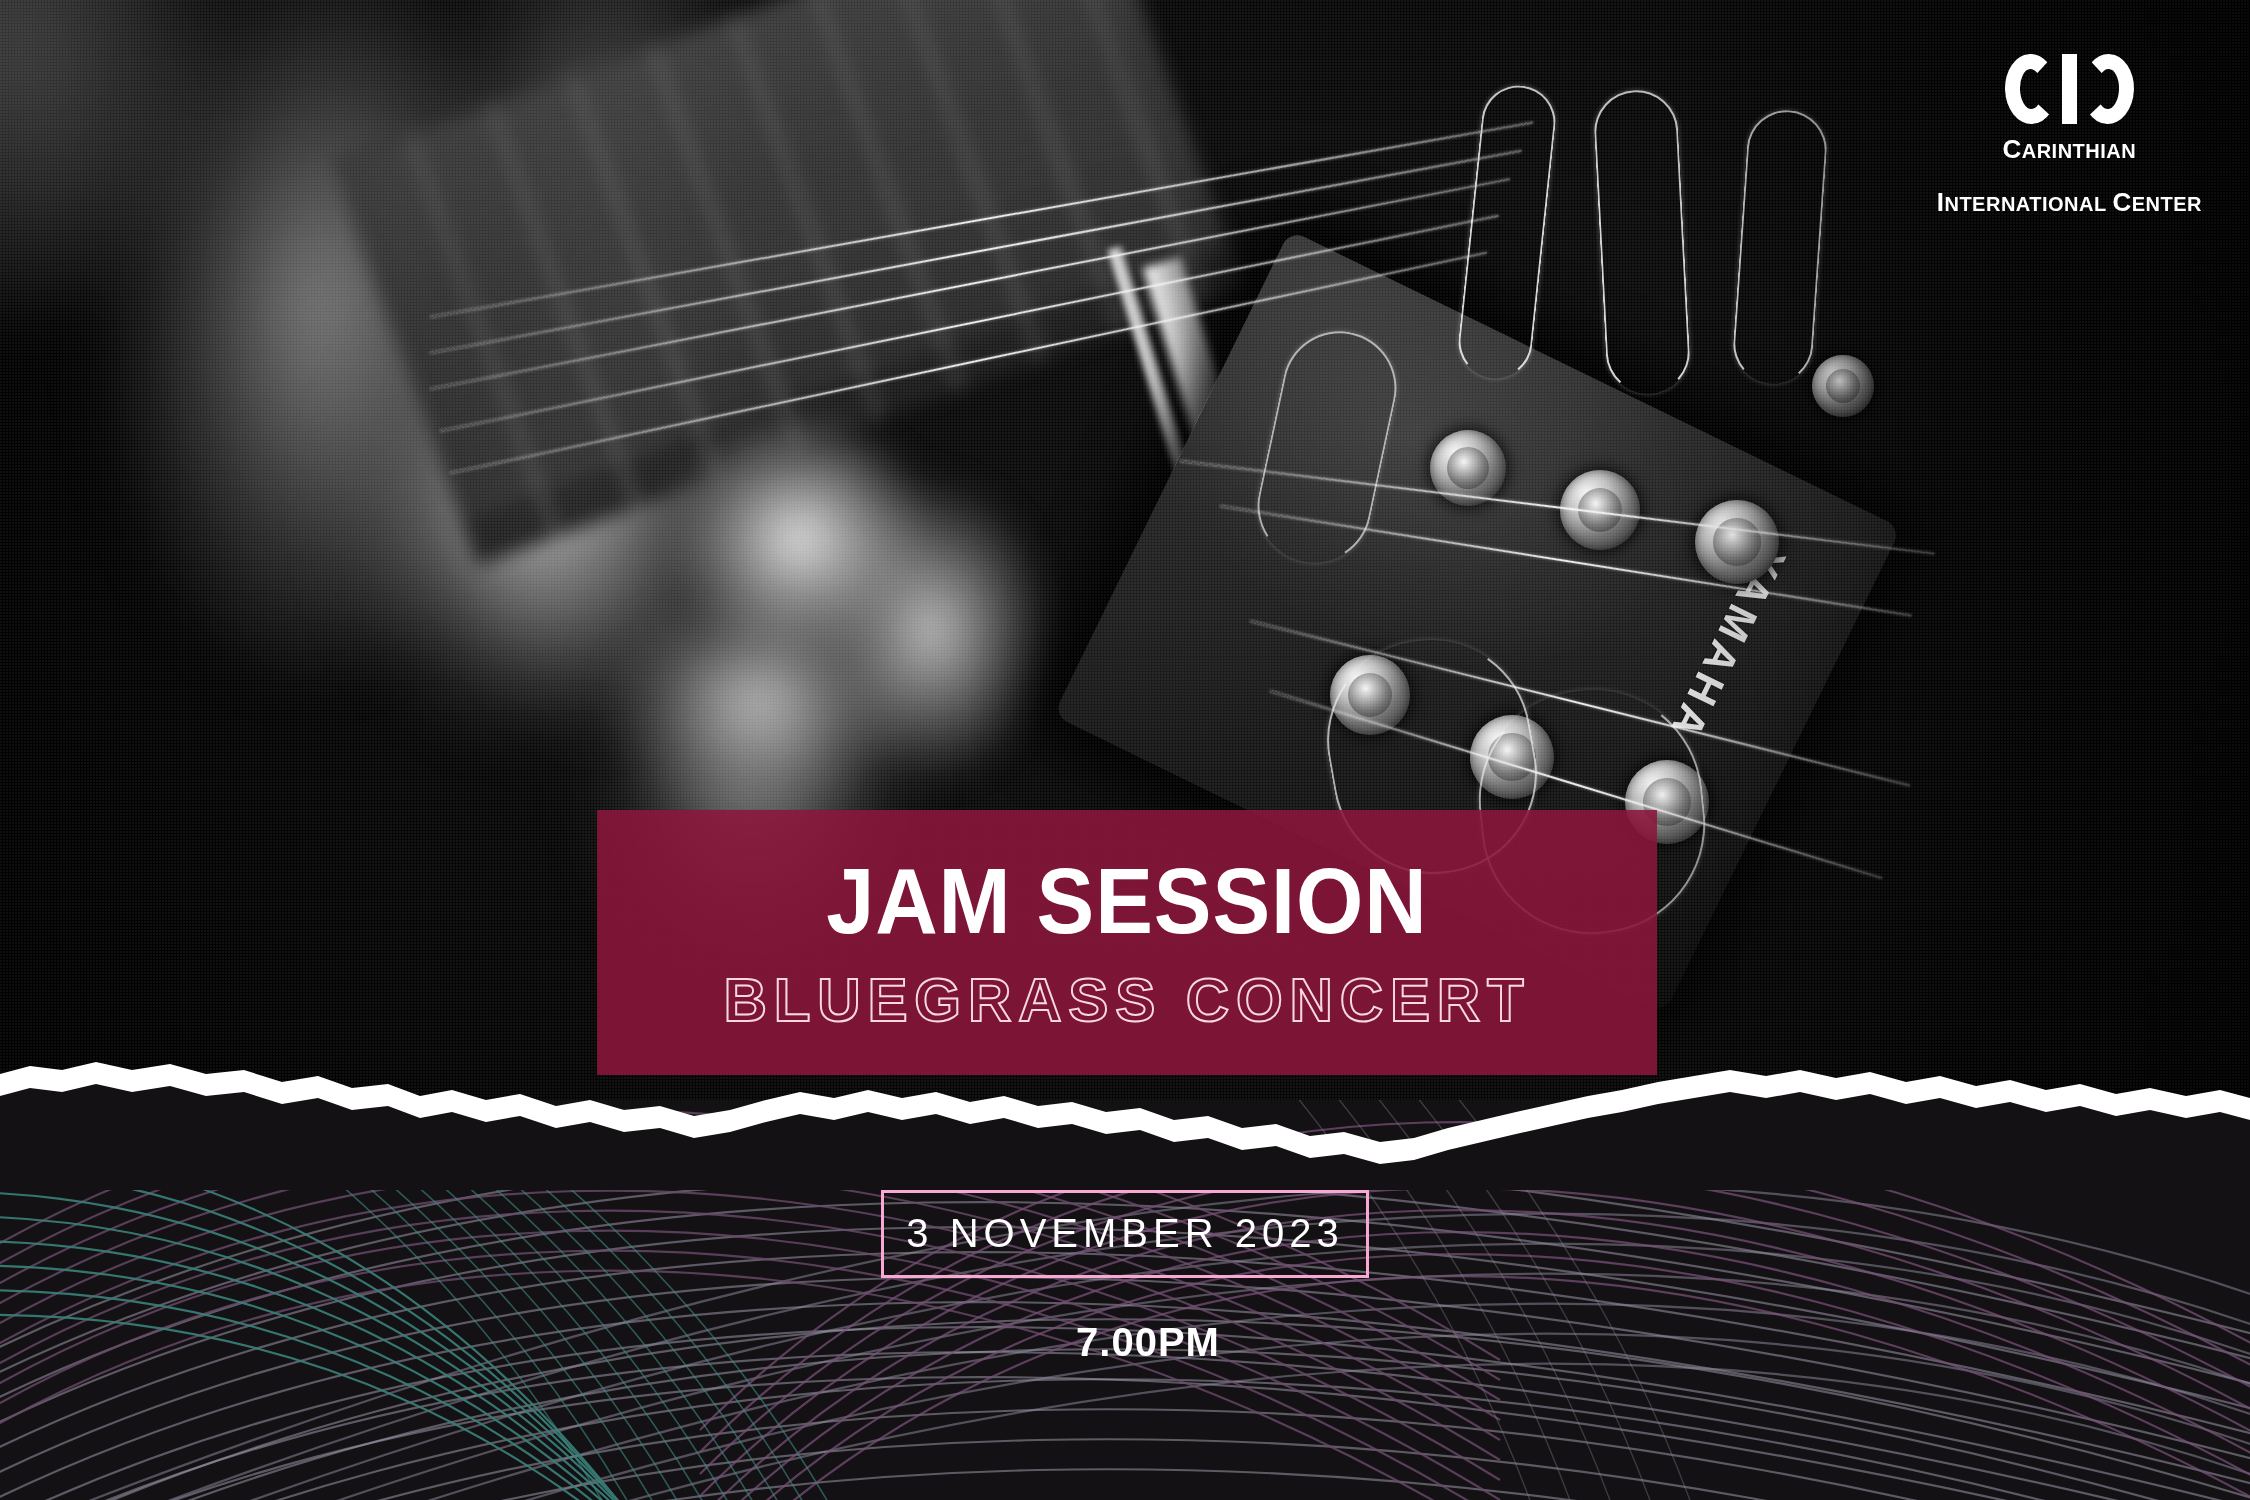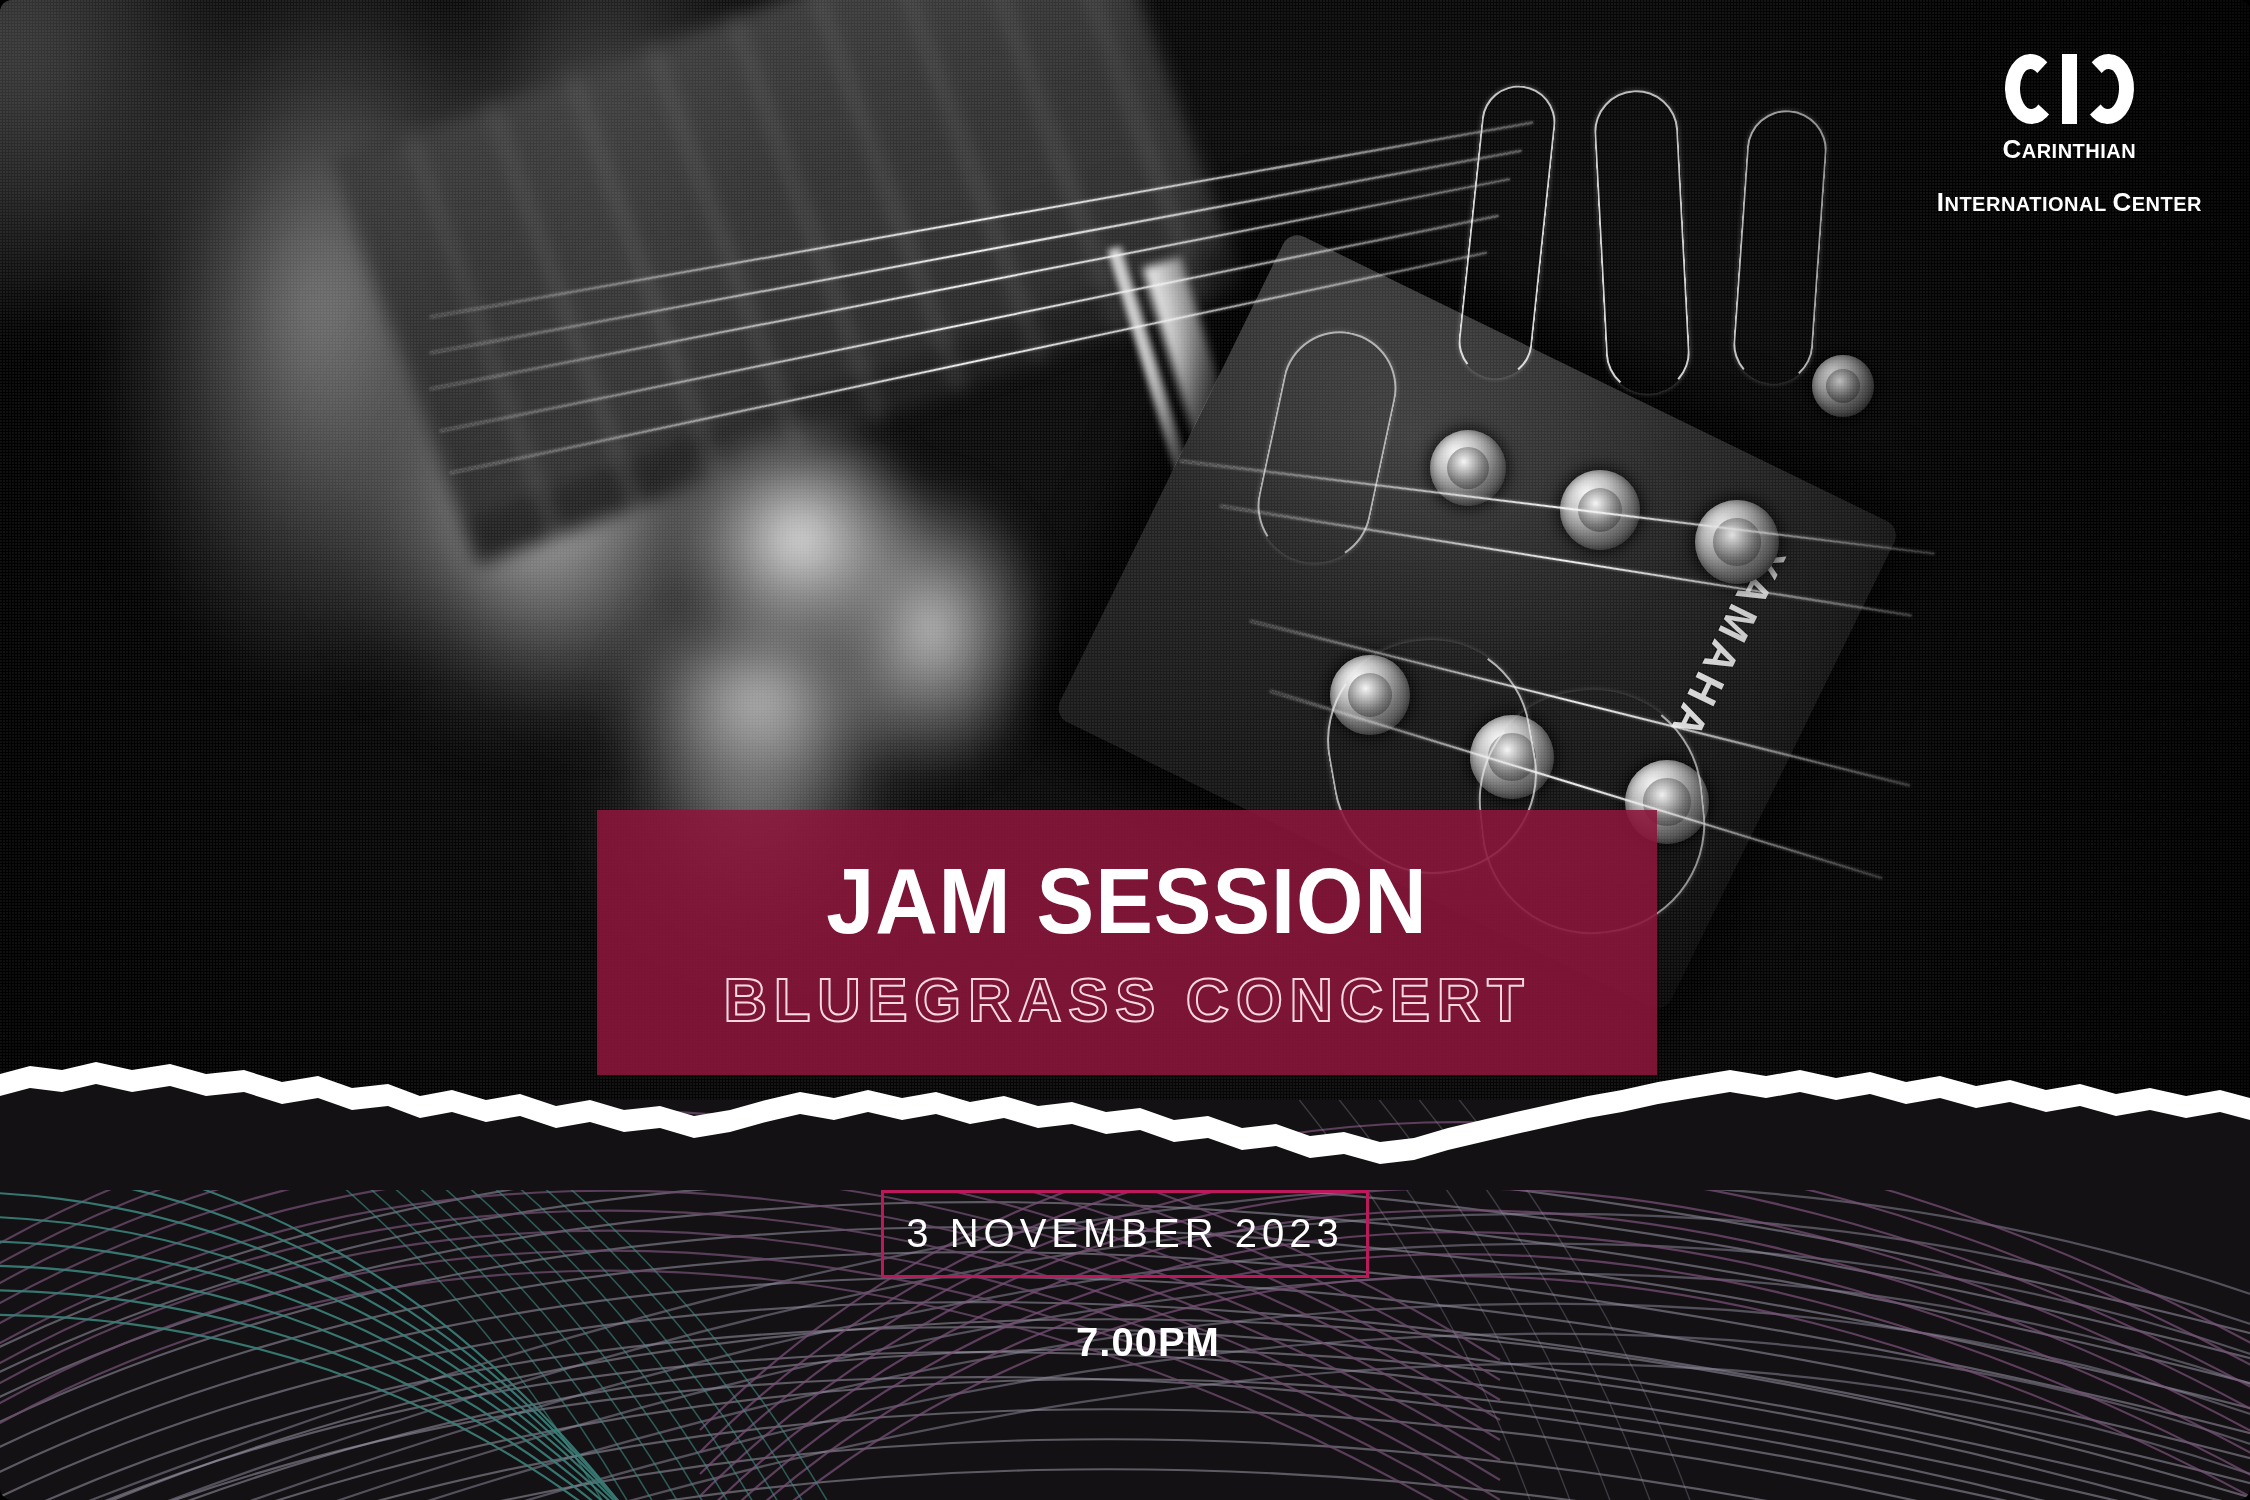--- a/index.html
+++ b/index.html
@@ -1,18 +1,18 @@
 <!DOCTYPE html>
 <html><head>
 <meta charset="utf-8">
 <style>
   html,body{margin:0;padding:0;background:#000;}
   body{width:2250px;height:1500px;overflow:hidden;font-family:"Liberation Sans",sans-serif;}
 
-  #poster{position:relative;width:2250px;height:1500px;overflow:hidden;background:#0c0b0c;border-radius:12px;}
+  #poster{position:relative;width:2250px;height:1500px;overflow:hidden;background:#0c0b0c;}
 
   
   .photo{position:absolute;left:0;top:0;width:2250px;height:1130px;overflow:hidden;
          background:#121112;filter:grayscale(1) contrast(1.06);}
 
   
   .ph-blurA{position:absolute;left:-160px;top:-220px;width:1000px;height:1180px;
     background:
       radial-gradient(ellipse 330px 430px at 150px 250px, rgba(225,225,225,.92) 0%, rgba(150,150,150,.55) 46%, rgba(0,0,0,0) 74%),
       radial-gradient(ellipse 300px 520px at 470px 520px, rgba(205,205,205,.80) 0%, rgba(120,120,120,.45) 50%, rgba(0,0,0,0) 76%),
@@ -113,21 +113,21 @@
   .torn{position:absolute;left:0;top:1040px;width:2250px;height:150px;z-index:35;pointer-events:none;}
   .torn svg{display:block;width:2250px;height:150px;}
 
   
   .bottom{position:absolute;left:0;top:1100px;width:2250px;height:400px;
     background:#131113;overflow:hidden;z-index:20;}
   .bottom svg{position:absolute;left:0;top:0;width:2250px;height:400px;}
 
   
   .info{position:absolute;left:0;top:1190px;width:2250px;text-align:center;z-index:45;color:#fff;}
-  .date-box{display:inline-block;border:3px solid #be185d;padding:20px 22px 22px;}
+  .date-box{display:inline-block;border:3px solid #f9a8d4;padding:20px 22px 22px;}
   .date-txt{font-size:40px;font-weight:400;letter-spacing:5px;line-height:1;color:#fff;}
   .time-txt{margin-top:42px;font-size:40px;font-weight:700;letter-spacing:1px;color:#fff;padding-left:46px;}
   .addr-txt{margin-top:34px;font-size:28px;font-weight:400;letter-spacing:1.5px;color:#efefef;}
 </style>
 </head>
 <body>
 
 <div id="poster">
 
   <div class="photo">

